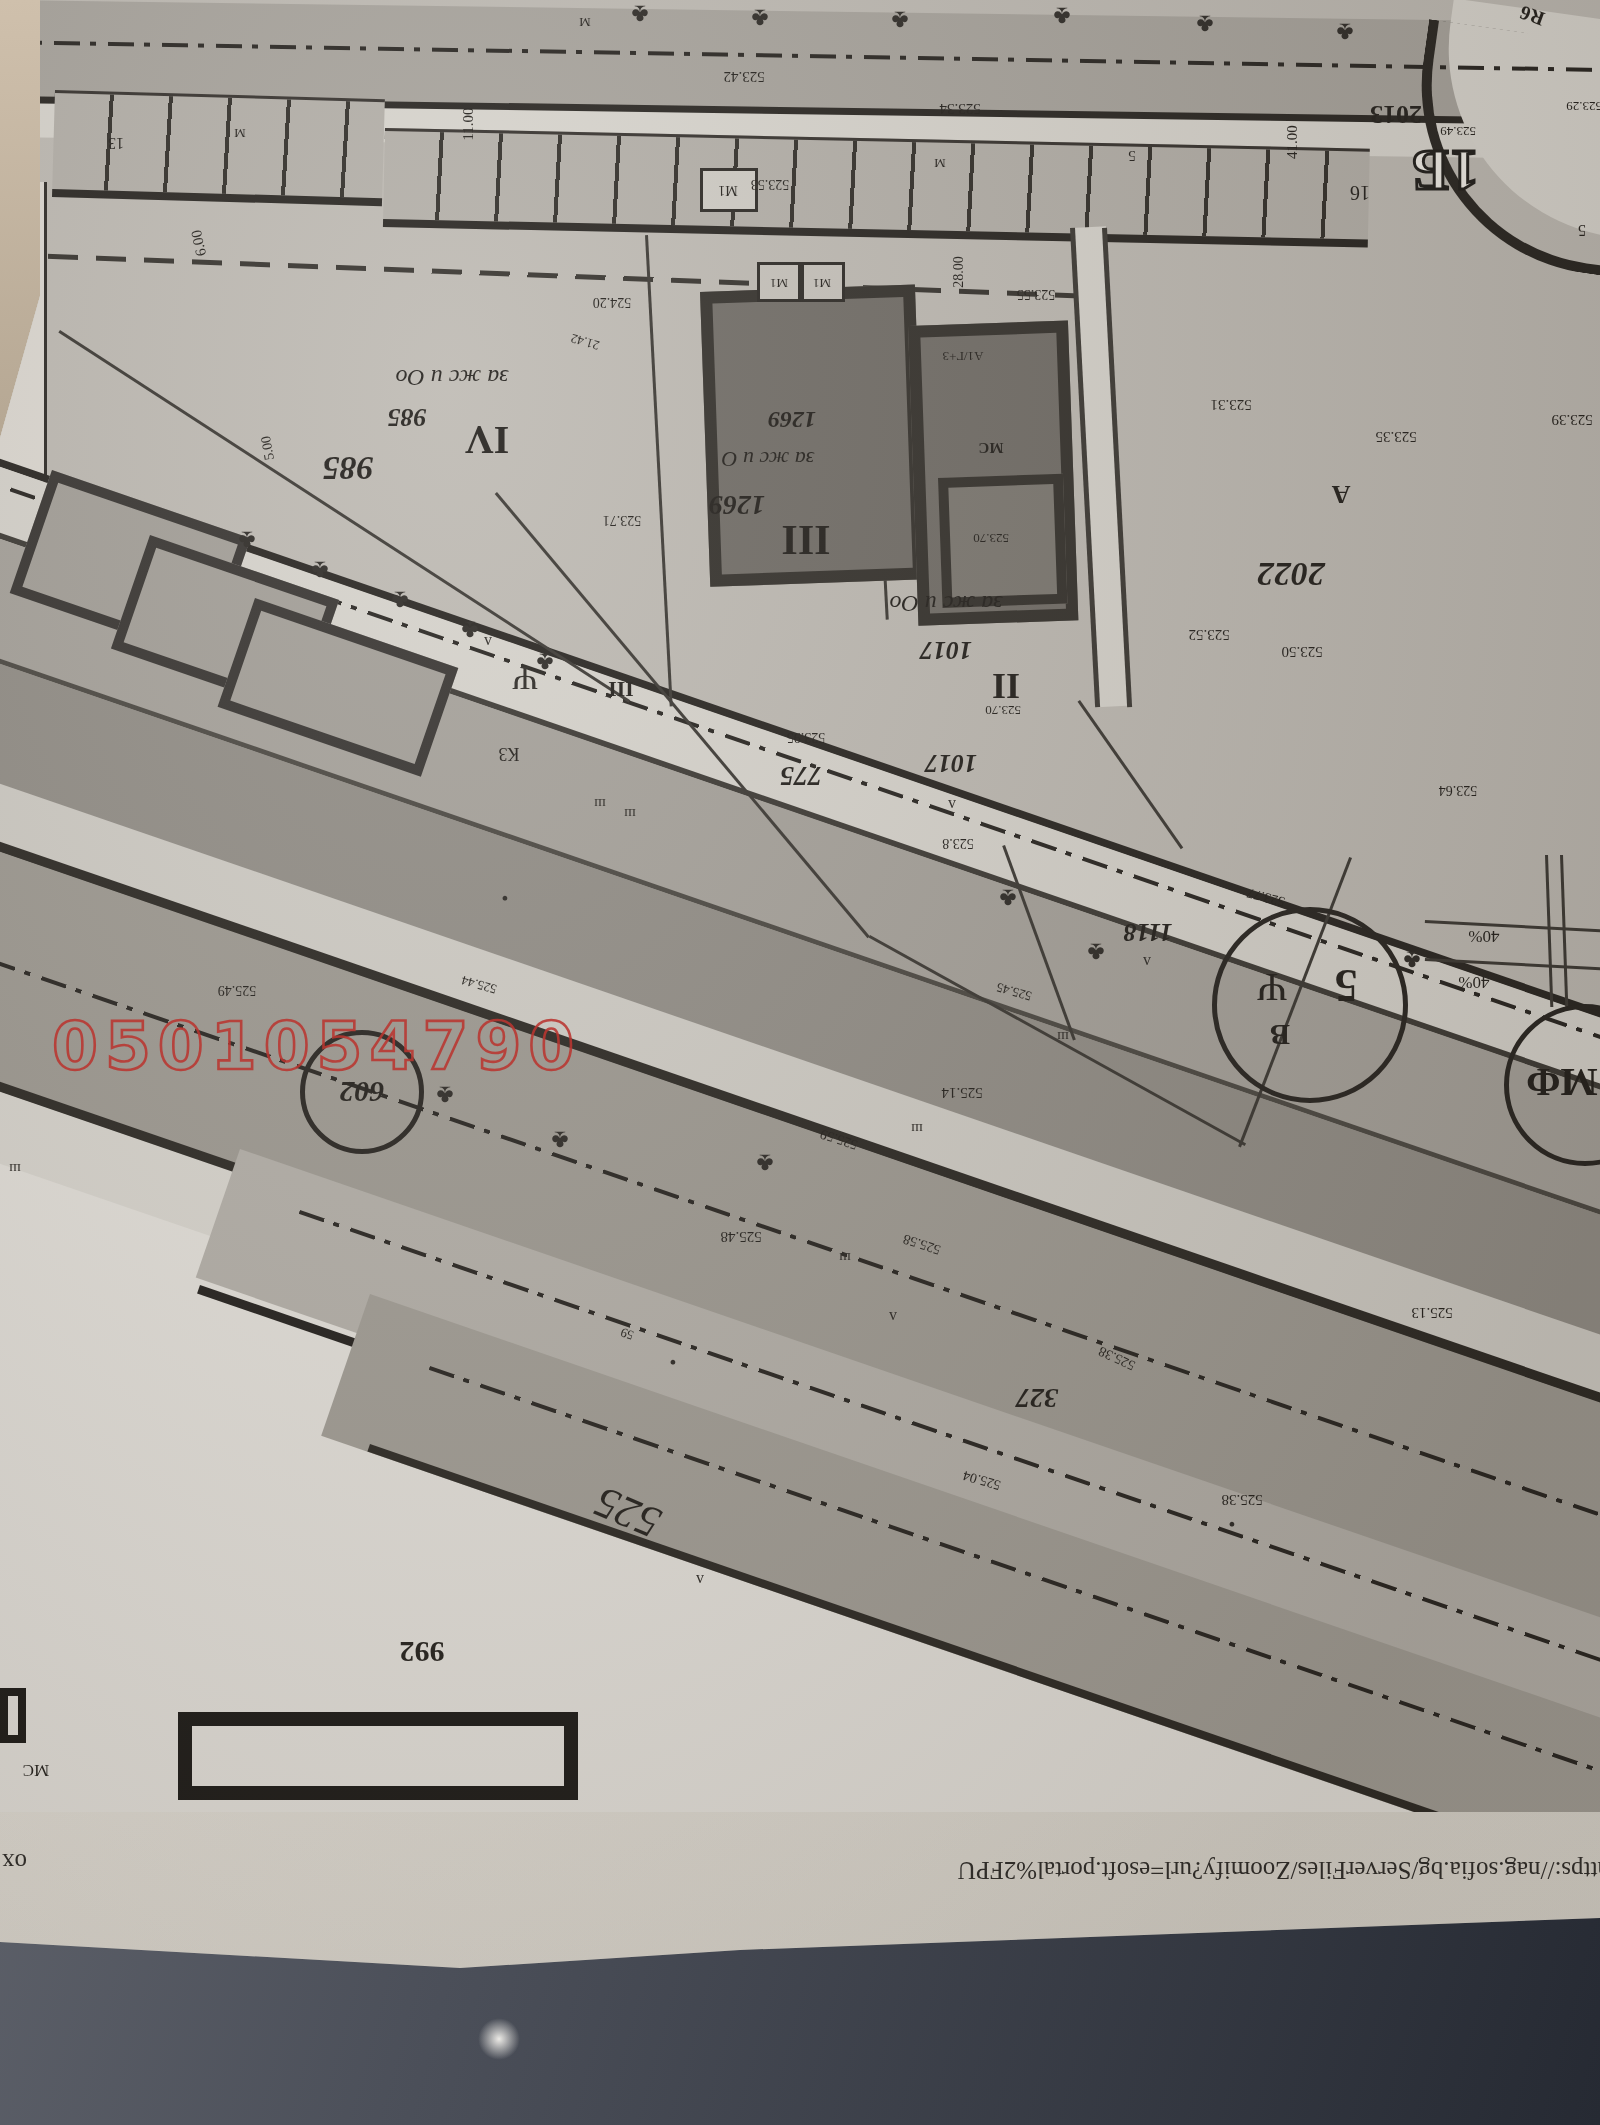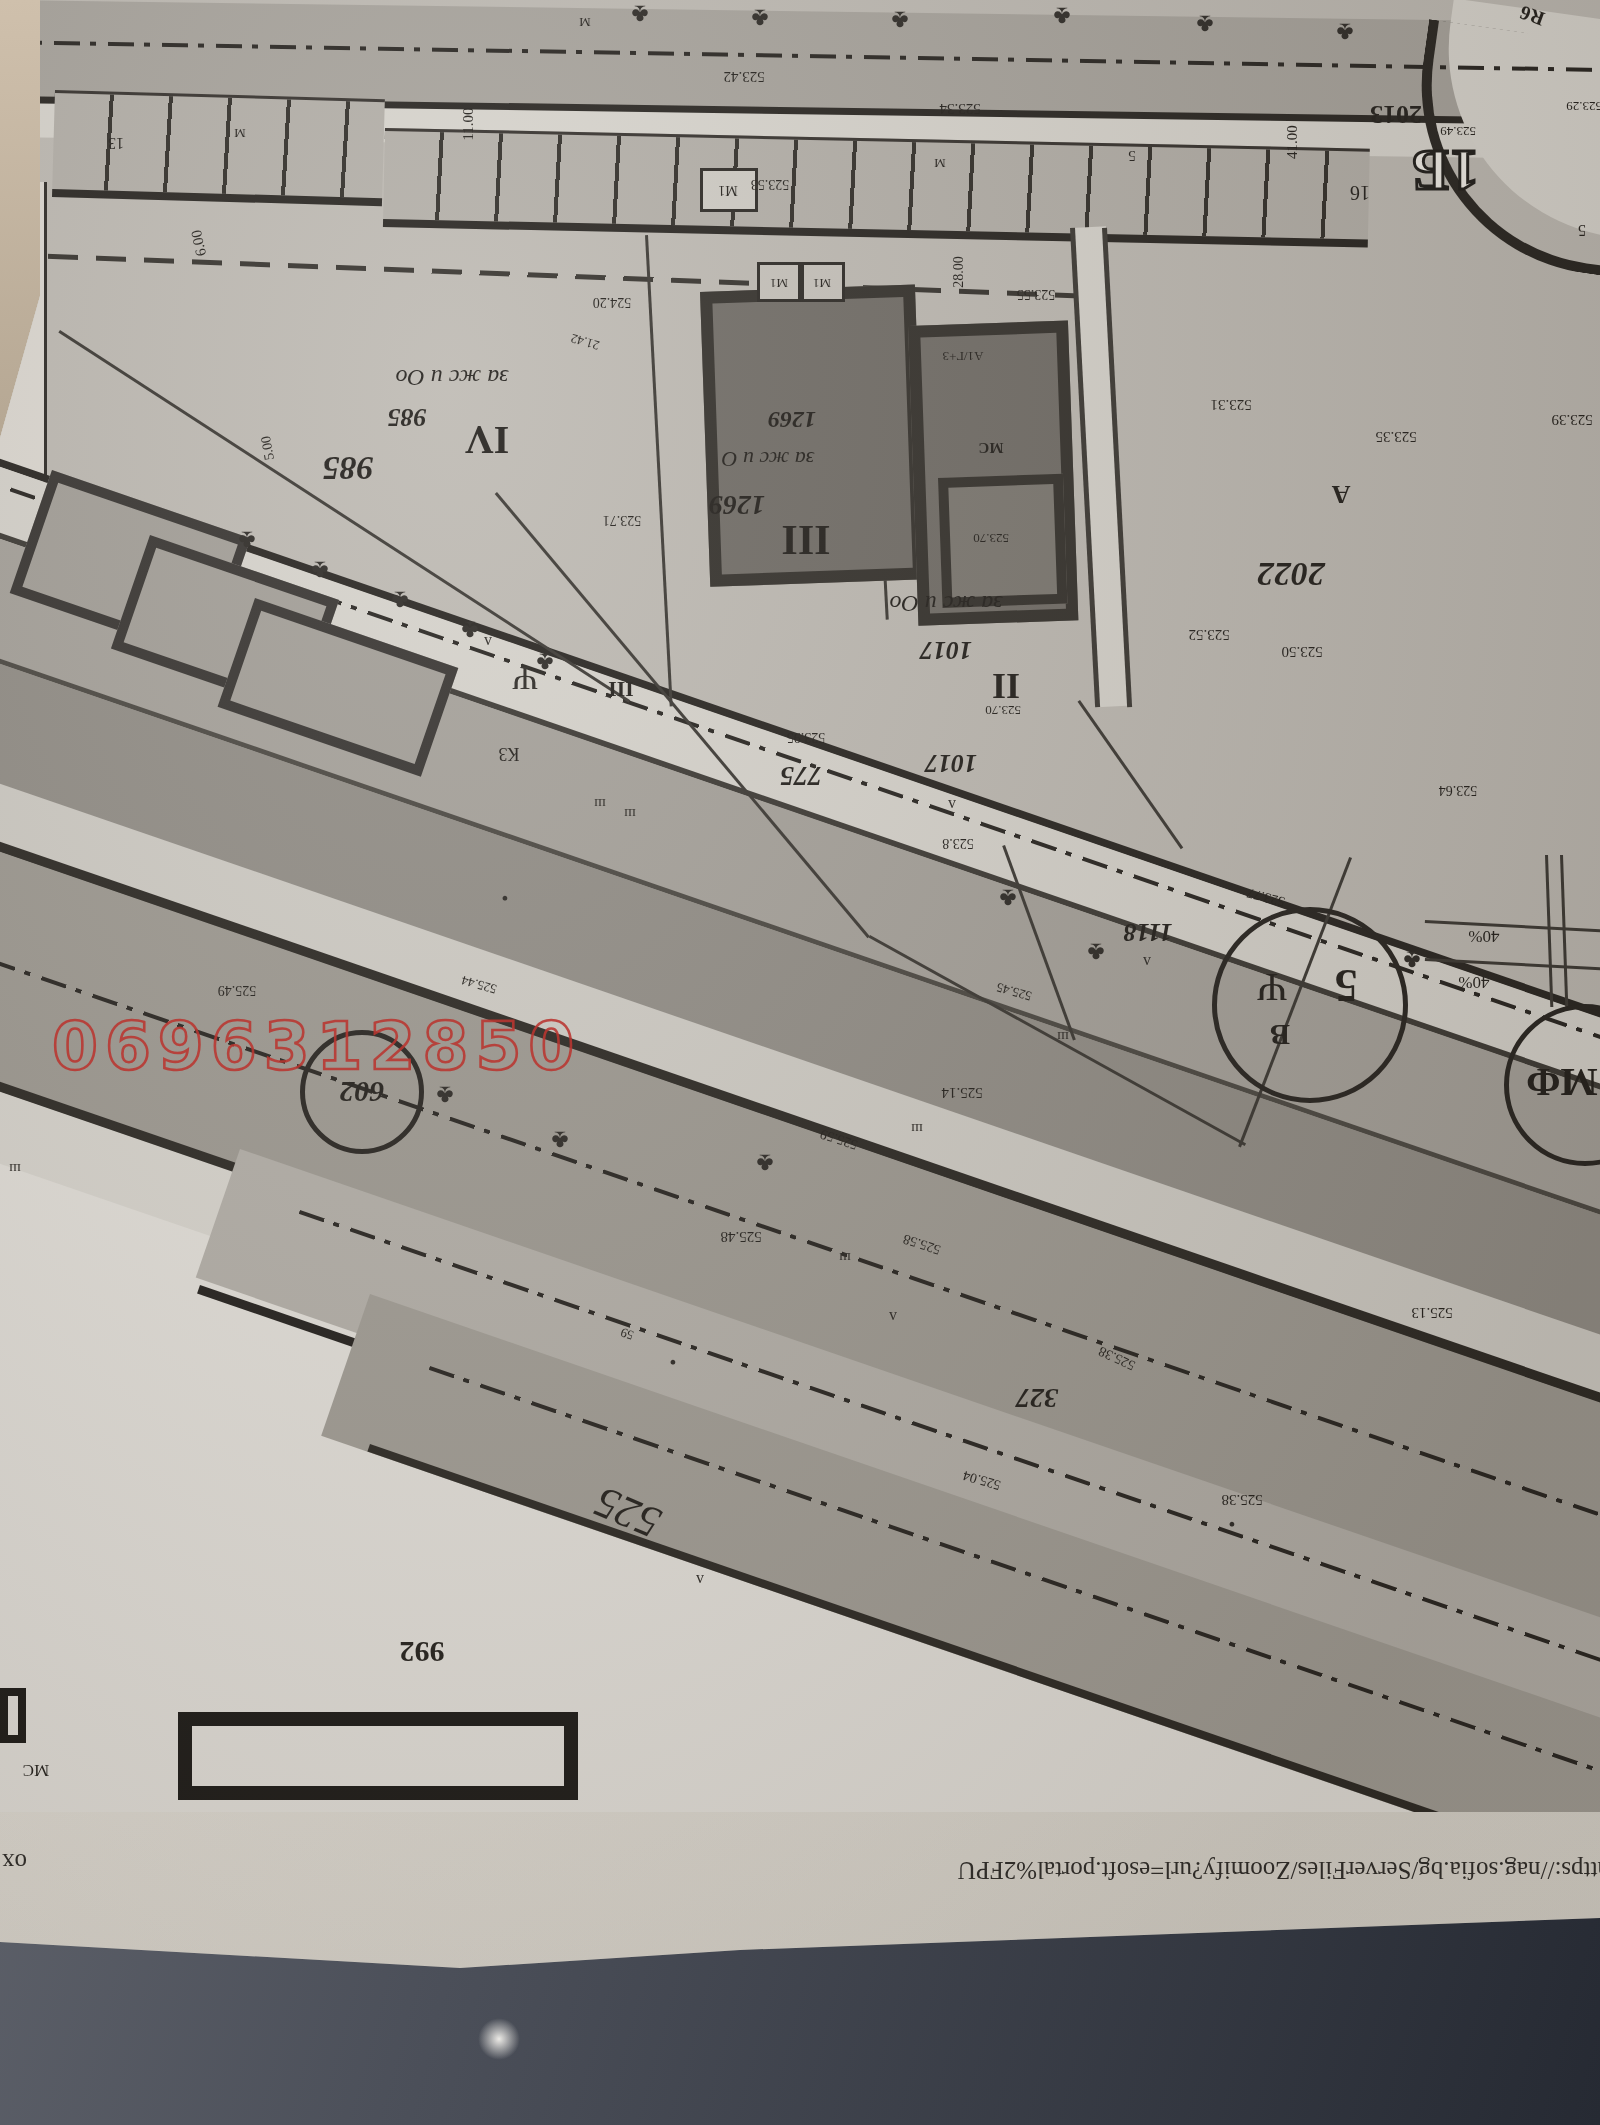--- a/index.html
+++ b/index.html
@@ -233,14 +233,14 @@
           <span class="lbl b" style="left: 1346px; top: 985px; font-size: 46px;">5</span>
           <span class="lbl" style="left: 1272px; top: 987px; font-size: 40px;">Ψ</span>
           <span class="lbl b" style="left: 1280px; top: 1035px; font-size: 30px;">В</span>
           <div class="circ" style="left: 1585px; top: 1085px; width: 152px; height: 152px;"></div>
         </div>
     </div>
     <div class="footer">https://nag.sofia.bg/ServerFiles/Zoomify?url=esoft.portal%2FPU</div>
     <div class="cornerfrag">ox</div>
   </div>
 
-  <div class="wm">0696312850</div>
+  <div class="wm">0501054790</div>
 </div>
 
 </body></html>

